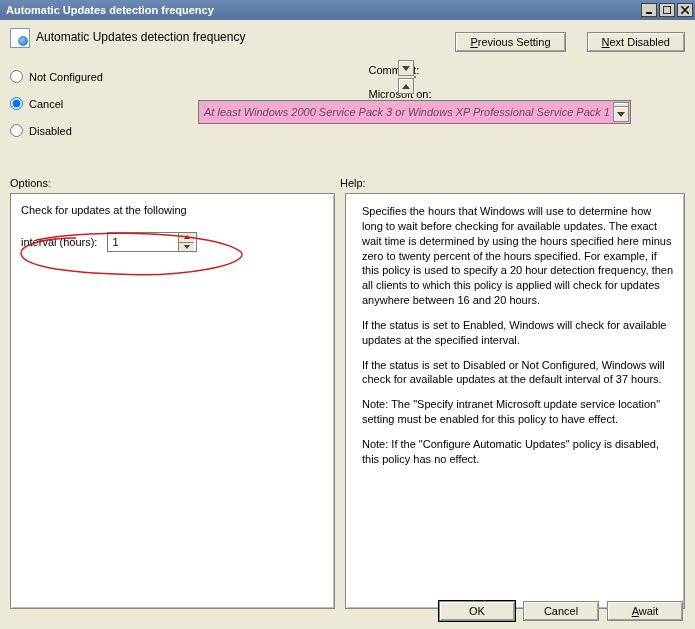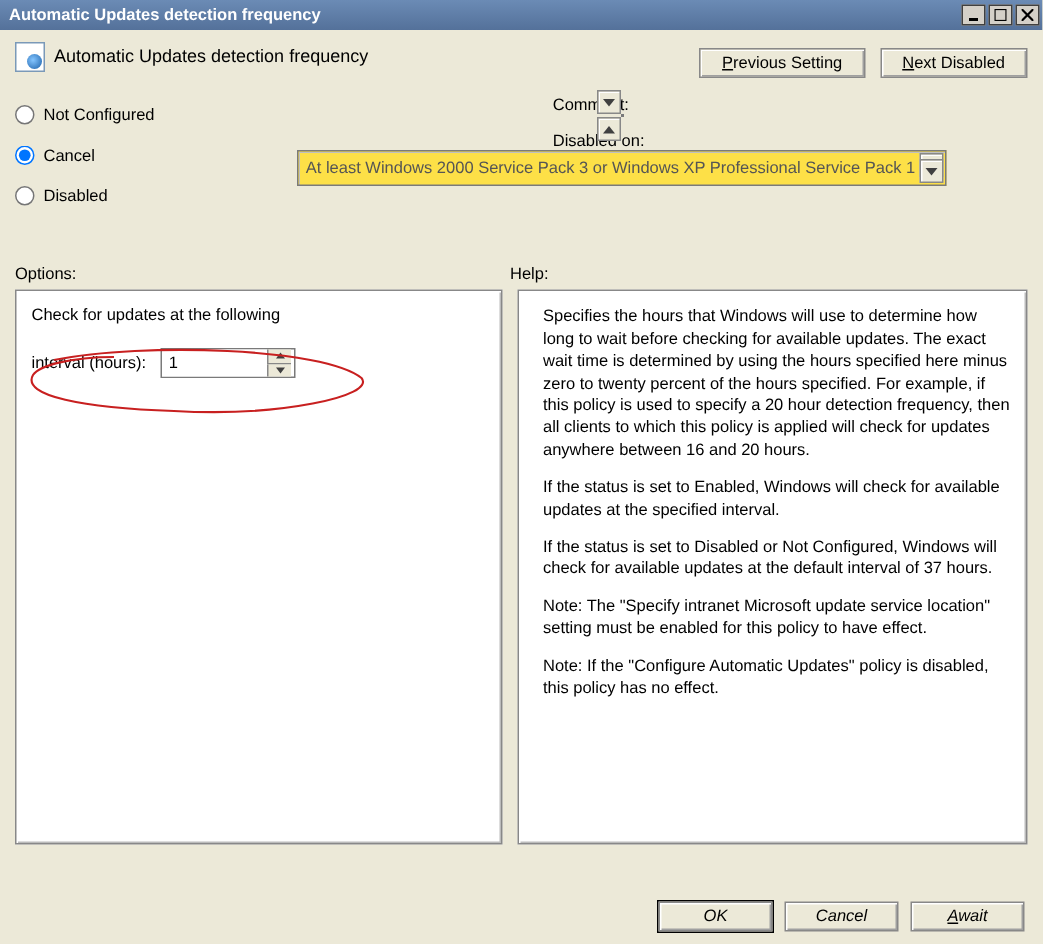--- a/index.html
+++ b/index.html
@@ -53,21 +53,21 @@
   }
   .header-icon::after {
     content:"";
     position:absolute;
     right:1px; bottom:1px;
     width:10px; height:10px;
     background: radial-gradient(circle at 40% 40%, #84c5ff, #1a5fa8);
     border-radius:50%;
   }
   .header-title { flex:1; font-size: 12px; padding-top:2px; }
-  .hdr-buttons { display:flex; gap:10px; margin-left: auto; padding-top: 4px; }
+  .hdr-buttons { display:flex; gap:21px; margin-left: auto; padding-top: 4px; }
   .btn {
     background: #ece9d8;
     border: 1px solid #888;
     box-shadow: inset 1px 1px 0 #fff, inset -1px -1px 0 #a0a0a0;
     padding: 3px 14px;
     font-family: inherit;
     font-size: 11px;
     cursor: default;
     min-width: 90px;
     text-align:center;
@@ -81,24 +81,25 @@
     margin-top: 6px;
   }
   .radio-col { width: 130px; padding-top:2px; }
   .radio-row { display:flex; align-items:center; margin: 6px 0 14px 0; }
   .radio-row input { margin: 0 6px 0 0; }
   .meta-col { flex:1; }
   .meta-row { display:flex; align-items:center; margin-bottom: 8px; flex-direction: column; }
   .meta-label { width: 92px; padding-top:2px; text-align:left; }
   .sunken {
     flex:1;
-    background:#fde047;
+    background:#f9a8d4;
     border: 1px solid #7a7a7a;
     box-shadow: inset 1px 1px 0 #c0c0c0;
     position: relative;
+    font-style: italic;
   }
   .comment-box { height: 62px; }
   .supported-box { height: 42px; padding: 4px 20px 4px 5px; line-height:1.3; color:#555;}
   .scroll-btn {
     position:absolute;
     right:1px;
     width:16px; height:16px;
     background:#ece9d8;
     border:1px solid #888;
     box-shadow: inset 1px 1px 0 #fff;
@@ -112,21 +113,21 @@
   
   .section-labels { display:flex; margin-top: 26px; margin-bottom:4px; }
   .section-labels .lbl-left { width: 330px; }
   .panels { display:flex; gap:10px; }
   .panel {
     border: 1px solid #888;
     box-shadow: inset 1px 1px 0 #fff, inset -1px -1px 0 #bbb;
     background: #fff;
     padding: 10px;
     overflow: hidden;
-    height: 370px;
+    height: 416px;
   }
   .panel.left { width: 325px; position:relative; background:#fff; }
   .panel.right { flex:1; line-height:1.35; overflow-y:auto;padding-left:16px; }
   .panel.right p { margin: 0 0 10px 0; }
 
   .options-row { display:flex; align-items:center; margin-top:16px; gap:6px; }
   .options-row label { margin-right:4px; }
   .spinner {
     display:flex; align-items:stretch;
     border:1px solid #7a7a7a;
@@ -157,21 +158,21 @@
     pointer-events:none;
   }
   .red-oval svg { width:100%; height:100%; overflow:visible; }
 
   
   .bottom-bar {
     position:absolute;
     bottom: 8px; right: 12px;
     display:flex; gap:8px;
   }
-  .bottom-bar .btn { min-width: 76px; padding:3px 10px;font-style:italic; }
+  .bottom-bar .btn { min-width: 76px; padding:3px 10px; }
   .btn.default { box-shadow: inset 1px 1px 0 #fff, inset -1px -1px 0 #a0a0a0, 0 0 0 1px #000; }
 
 </style>
 </head>
 <body>
 
 <div class="titlebar">
   <span class="title-text">Automatic Updates detection frequency</span>
   <div class="win-btns">
     <div class="win-btn">
@@ -227,21 +228,21 @@
           <span></span>
           <div class="scroll-btn top">
               <div class="arrow-up"></div>
             </div>
           <div class="scroll-btn bot">
               <div class="arrow-dn"></div>
             </div>
         </div>
       </div>
       <div class="meta-row">
-        <div class="meta-label">Disabled on:</div>
+        <div class="meta-label">Microsoft on:</div>
         <div class="sunken supported-box">
           <span>At least Windows 2000 Service Pack 3 or Windows XP Professional Service Pack 1</span>
           <div class="scroll-btn top">
               <div class="arrow-up"></div>
             </div>
           <div class="scroll-btn bot">
               <div class="arrow-dn"></div>
             </div>
         </div>
       </div>

